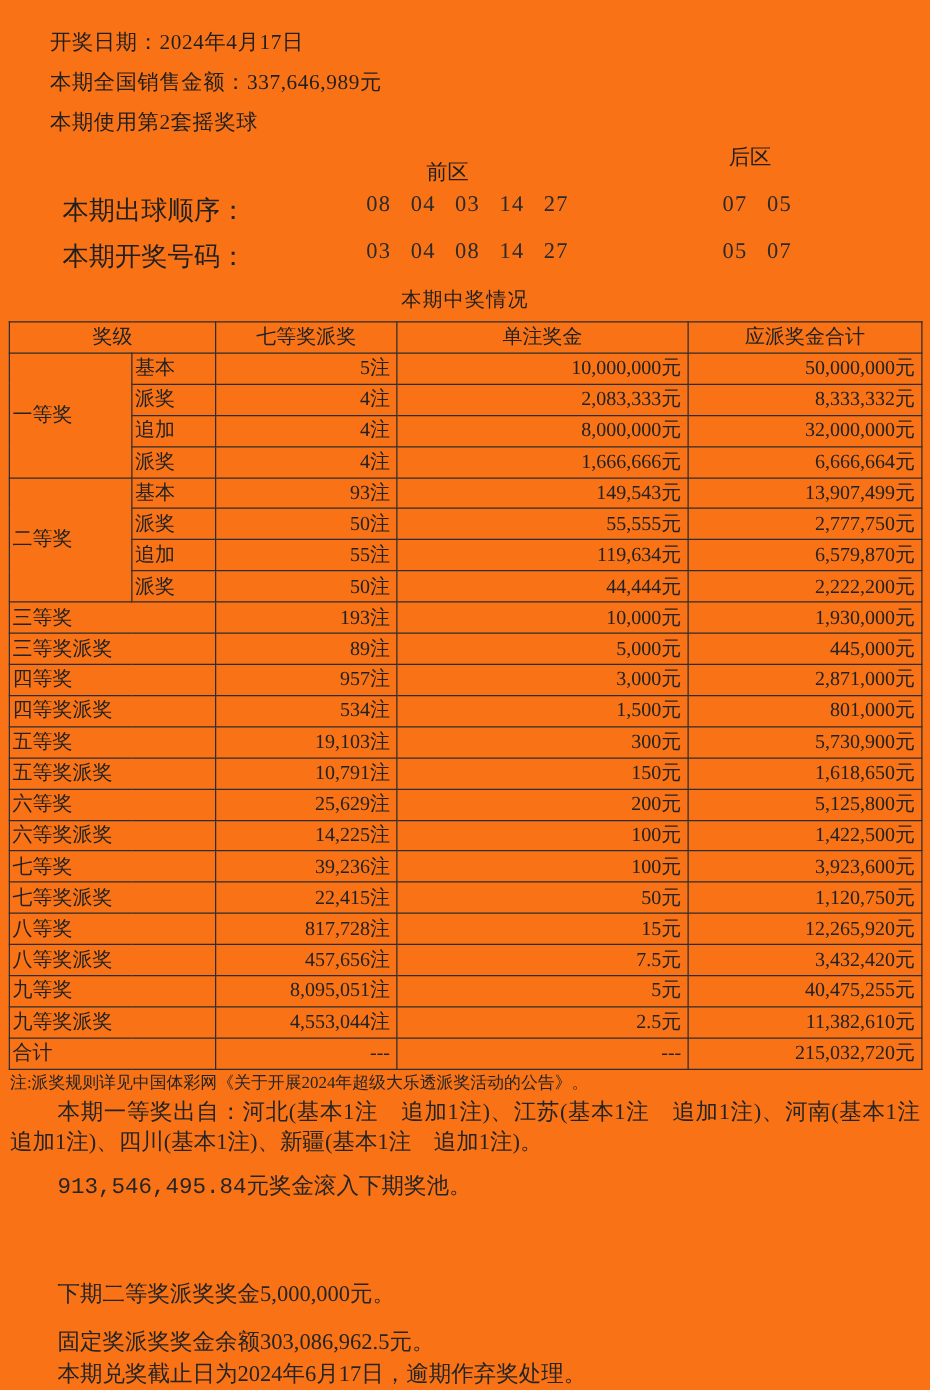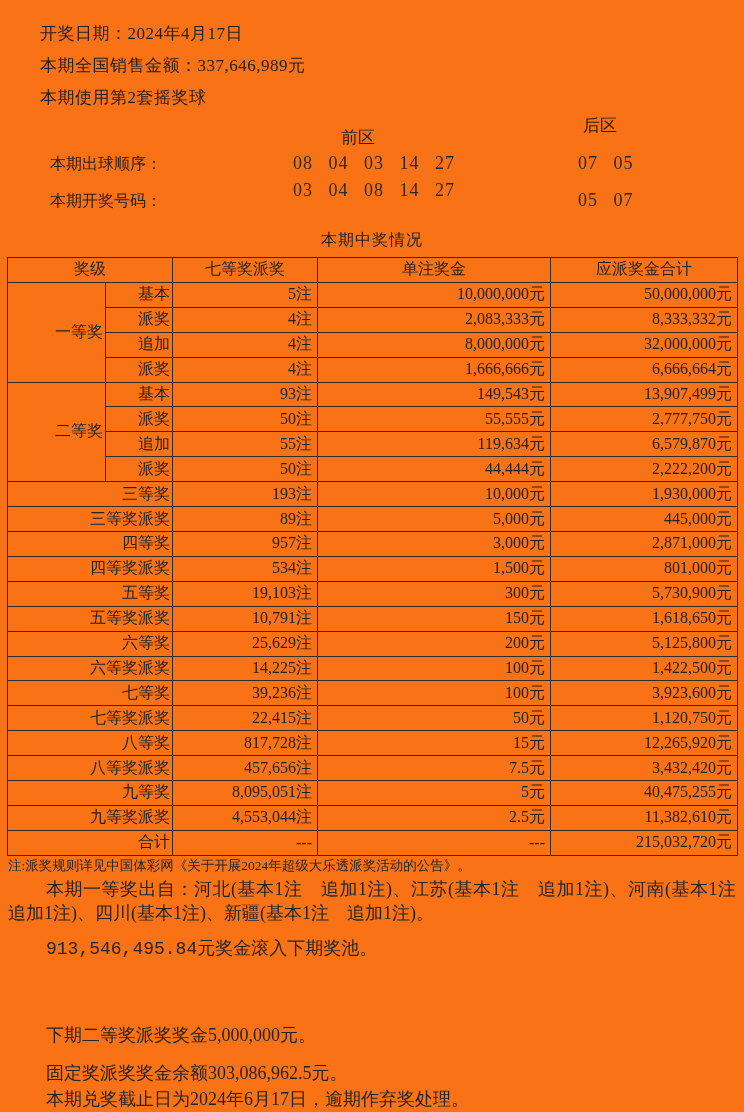--- a/index.html
+++ b/index.html
@@ -6,34 +6,34 @@
   body{
     width:744px;height:1112px;
     background:#ffffff;
     font-family:"Liberation Serif","DejaVu Serif",serif;
     color:#1f1f1f;
   }
   #page{position:relative;width:744px;height:1112px;background:#f97316;overflow:hidden;}
   .abs{position:absolute;white-space:nowrap;}
   .hline{font-size:17px;letter-spacing:0.5px;}
   .zone-label{font-size:17px;}
-  .row-label{font-size:16px;}
+  .row-label{font-size:21px;}
   .nums{font-size:18px;word-spacing:10px;letter-spacing:1px;color:#2a2a2a;}
   .tbl-title{left:0;top:230px;width:744px;text-align:center;font-size:16px;letter-spacing:1px;}
   #prize-table{
     position:absolute;left:7px;top:257px;width:730px;height:599px;
     border-collapse:collapse;table-layout:fixed;
     font-size:16px;color:#222;
   }
   #prize-table td{
     border:1px solid #2d2d2d;
     padding:0 5px;
     overflow:hidden;white-space:nowrap;
   }
-  #prize-table td.c{text-align:right;padding:0 2px;font-family:Liberation Mono, monospace;}
+  #prize-table td.c{text-align:left;padding:0 2px;font-family:Liberation Mono, monospace;}
   #prize-table td.r{text-align:right;}
   #prize-table tr.hdr td{text-align:center;}
   .note{left:8px;top:857px;font-size:13.5px;color:#242424;}
   .para{position:absolute;font-size:18px;color:#242424;}
   .para-wrap{
     left:8px;top:877px;width:728px;
     white-space:normal;line-height:24px;
     text-indent:38px;text-align:justify;
   }
   .p2{left:46px;top:936px;font-family:Liberation Mono, monospace;}
@@ -52,21 +52,21 @@
   <div class="abs hline" style="left:40px;top:86px;">本期使用第2套摇奖球</div>
 
   <div class="abs zone-label" style="left:341px;top:126px;">前区</div>
   <div class="abs zone-label" style="left:583px;top:114px;">后区</div>
 
   <div class="abs row-label" style="left:50px;top:154px;">本期出球顺序：</div>
   <div class="abs nums" style="left:293px;top:153px;">08 04 03 14 27</div>
   <div class="abs nums" style="left:578px;top:153px;">07 05</div>
 
   <div class="abs row-label" style="left:50px;top:191px;">本期开奖号码：</div>
-  <div class="abs nums" style="left:293px;top:180px;">03 04 08 14 27</div>
+  <div class="abs nums" style="left:293px;top:190px;">03 04 08 14 27</div>
   <div class="abs nums" style="left:578px;top:190px;">05 07</div>
 
   <div class="abs tbl-title">本期中奖情况</div>
 
   <table id="prize-table">
     <colgroup>
       <col style="width:98px">
         <col style="width:67px">
         <col style="width:145px">
         <col style="width:233px">

